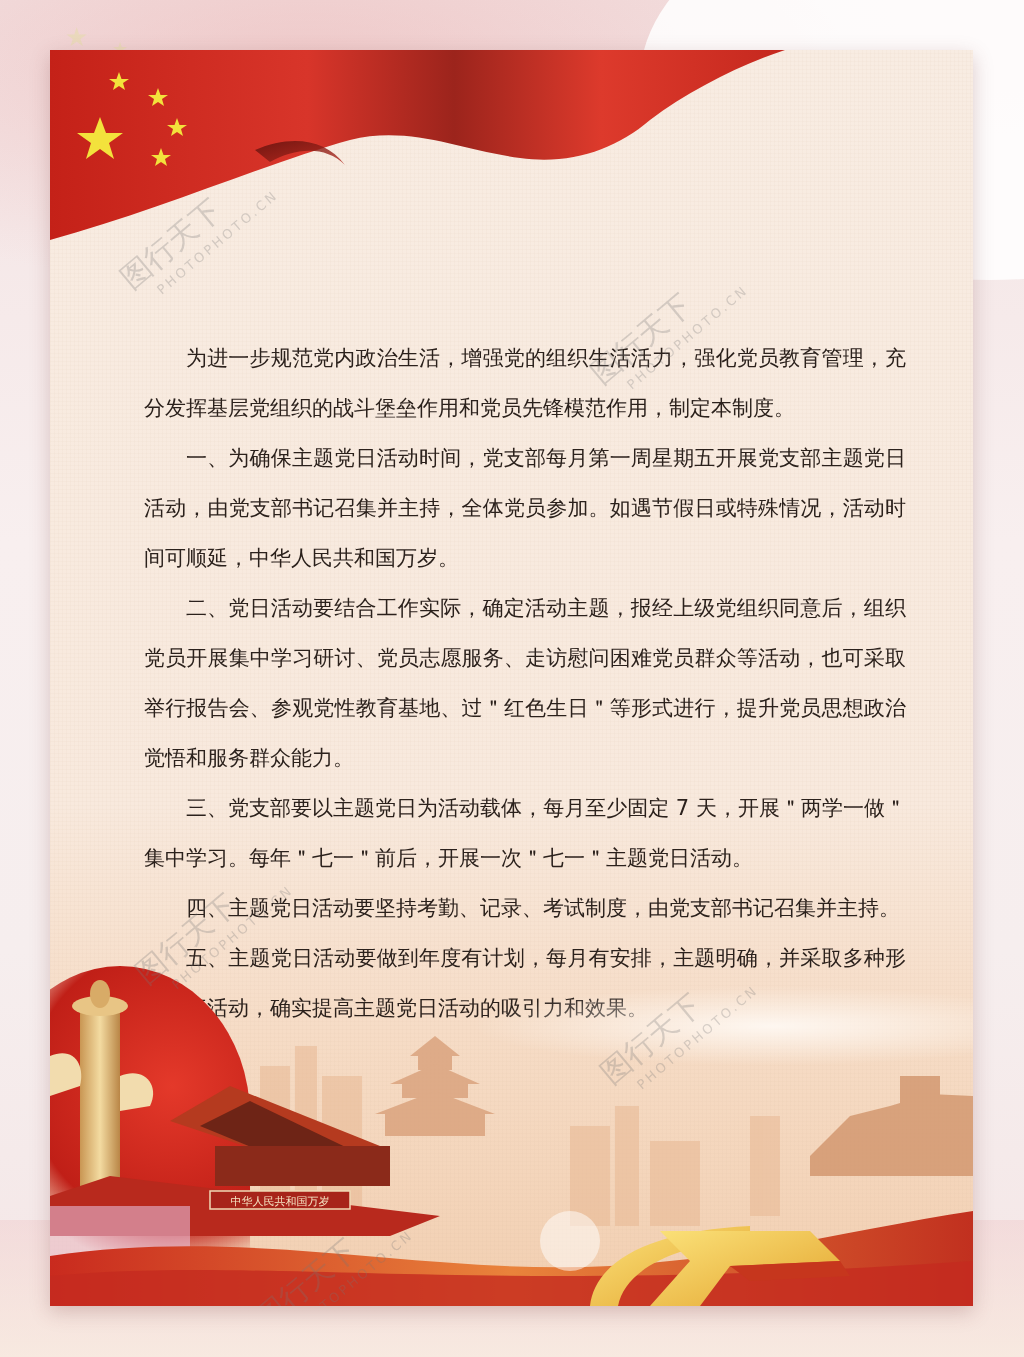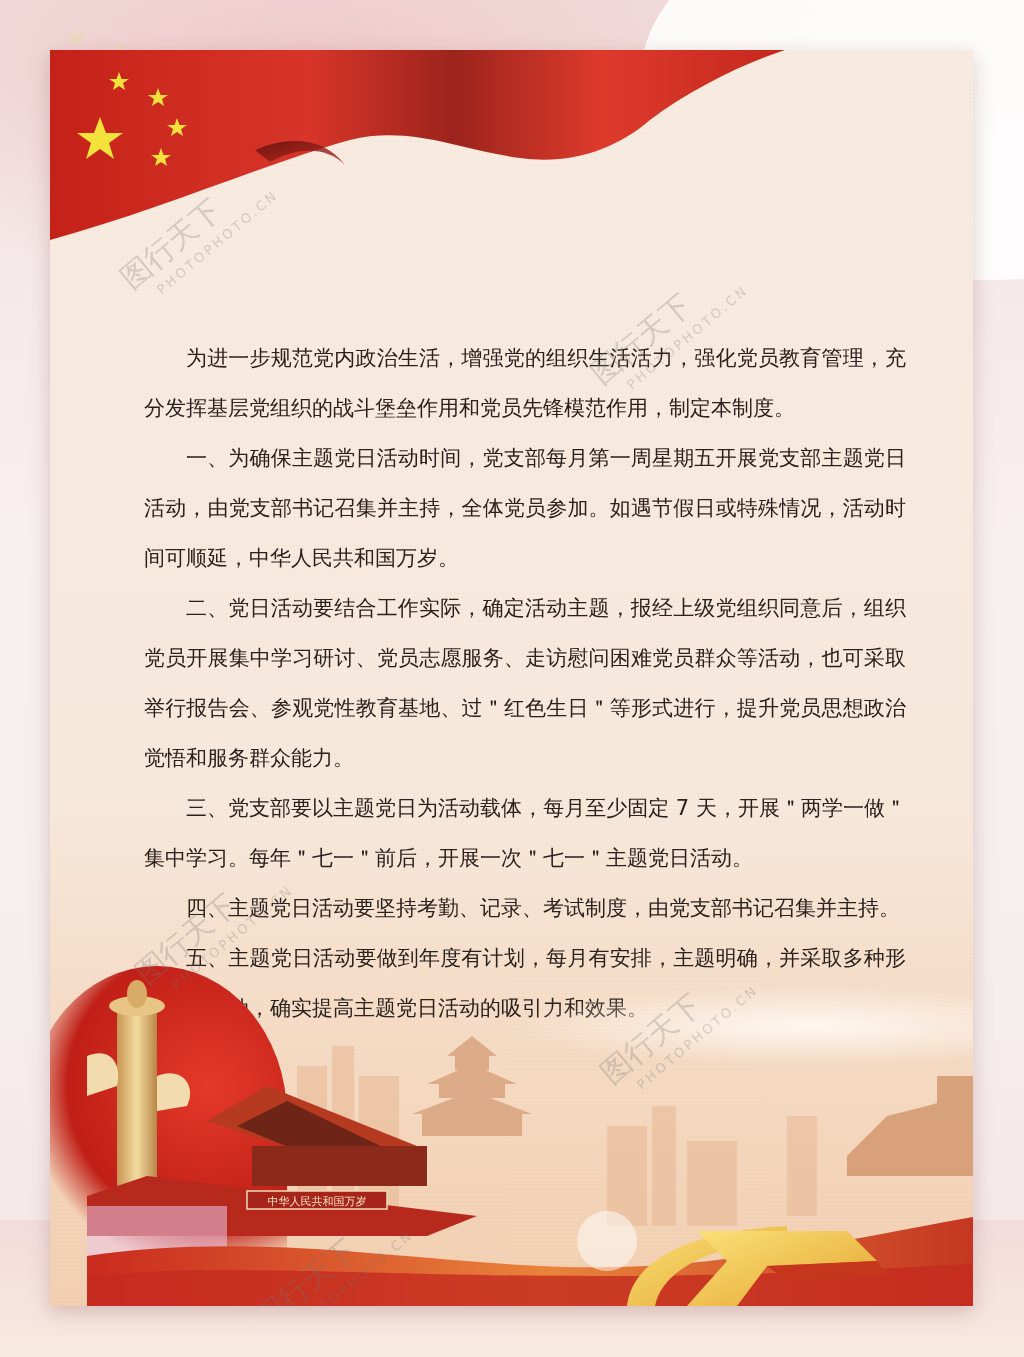--- a/index.html
+++ b/index.html
@@ -44,21 +44,21 @@
   }
 
   .body-text {
     position: absolute; left: 94px; top: 283px; width: 762px;
     font-family: "DejaVu Sans", sans-serif; font-size: 21px; line-height: 50px;
     color: #2b211c; text-align: justify;
   }
   .body-text p { margin: 0; text-indent: 2em; }
 
   
-  .scene { position: absolute; left: 0; bottom: 0; width: 923px; height: 340px; margin-left: 37px; }
+  .scene { position: absolute; left: 0; bottom: 0; width: 923px; height: 340px; }
   .clouds {
     position: absolute; left: 420px; top: 20px; width: 503px; height: 80px;
     background: radial-gradient(ellipse at 60% 50%, rgba(255,250,245,0.9), rgba(255,240,225,0) 70%);
   }
   .city {
     position: absolute; left: 0; bottom: 0; width: 923px; height: 330px;
   }
   .red-banner-left {
     position: absolute; left: -60px; top: 0; width: 260px; height: 300px;
     border-radius: 50% 50% 0 0;

